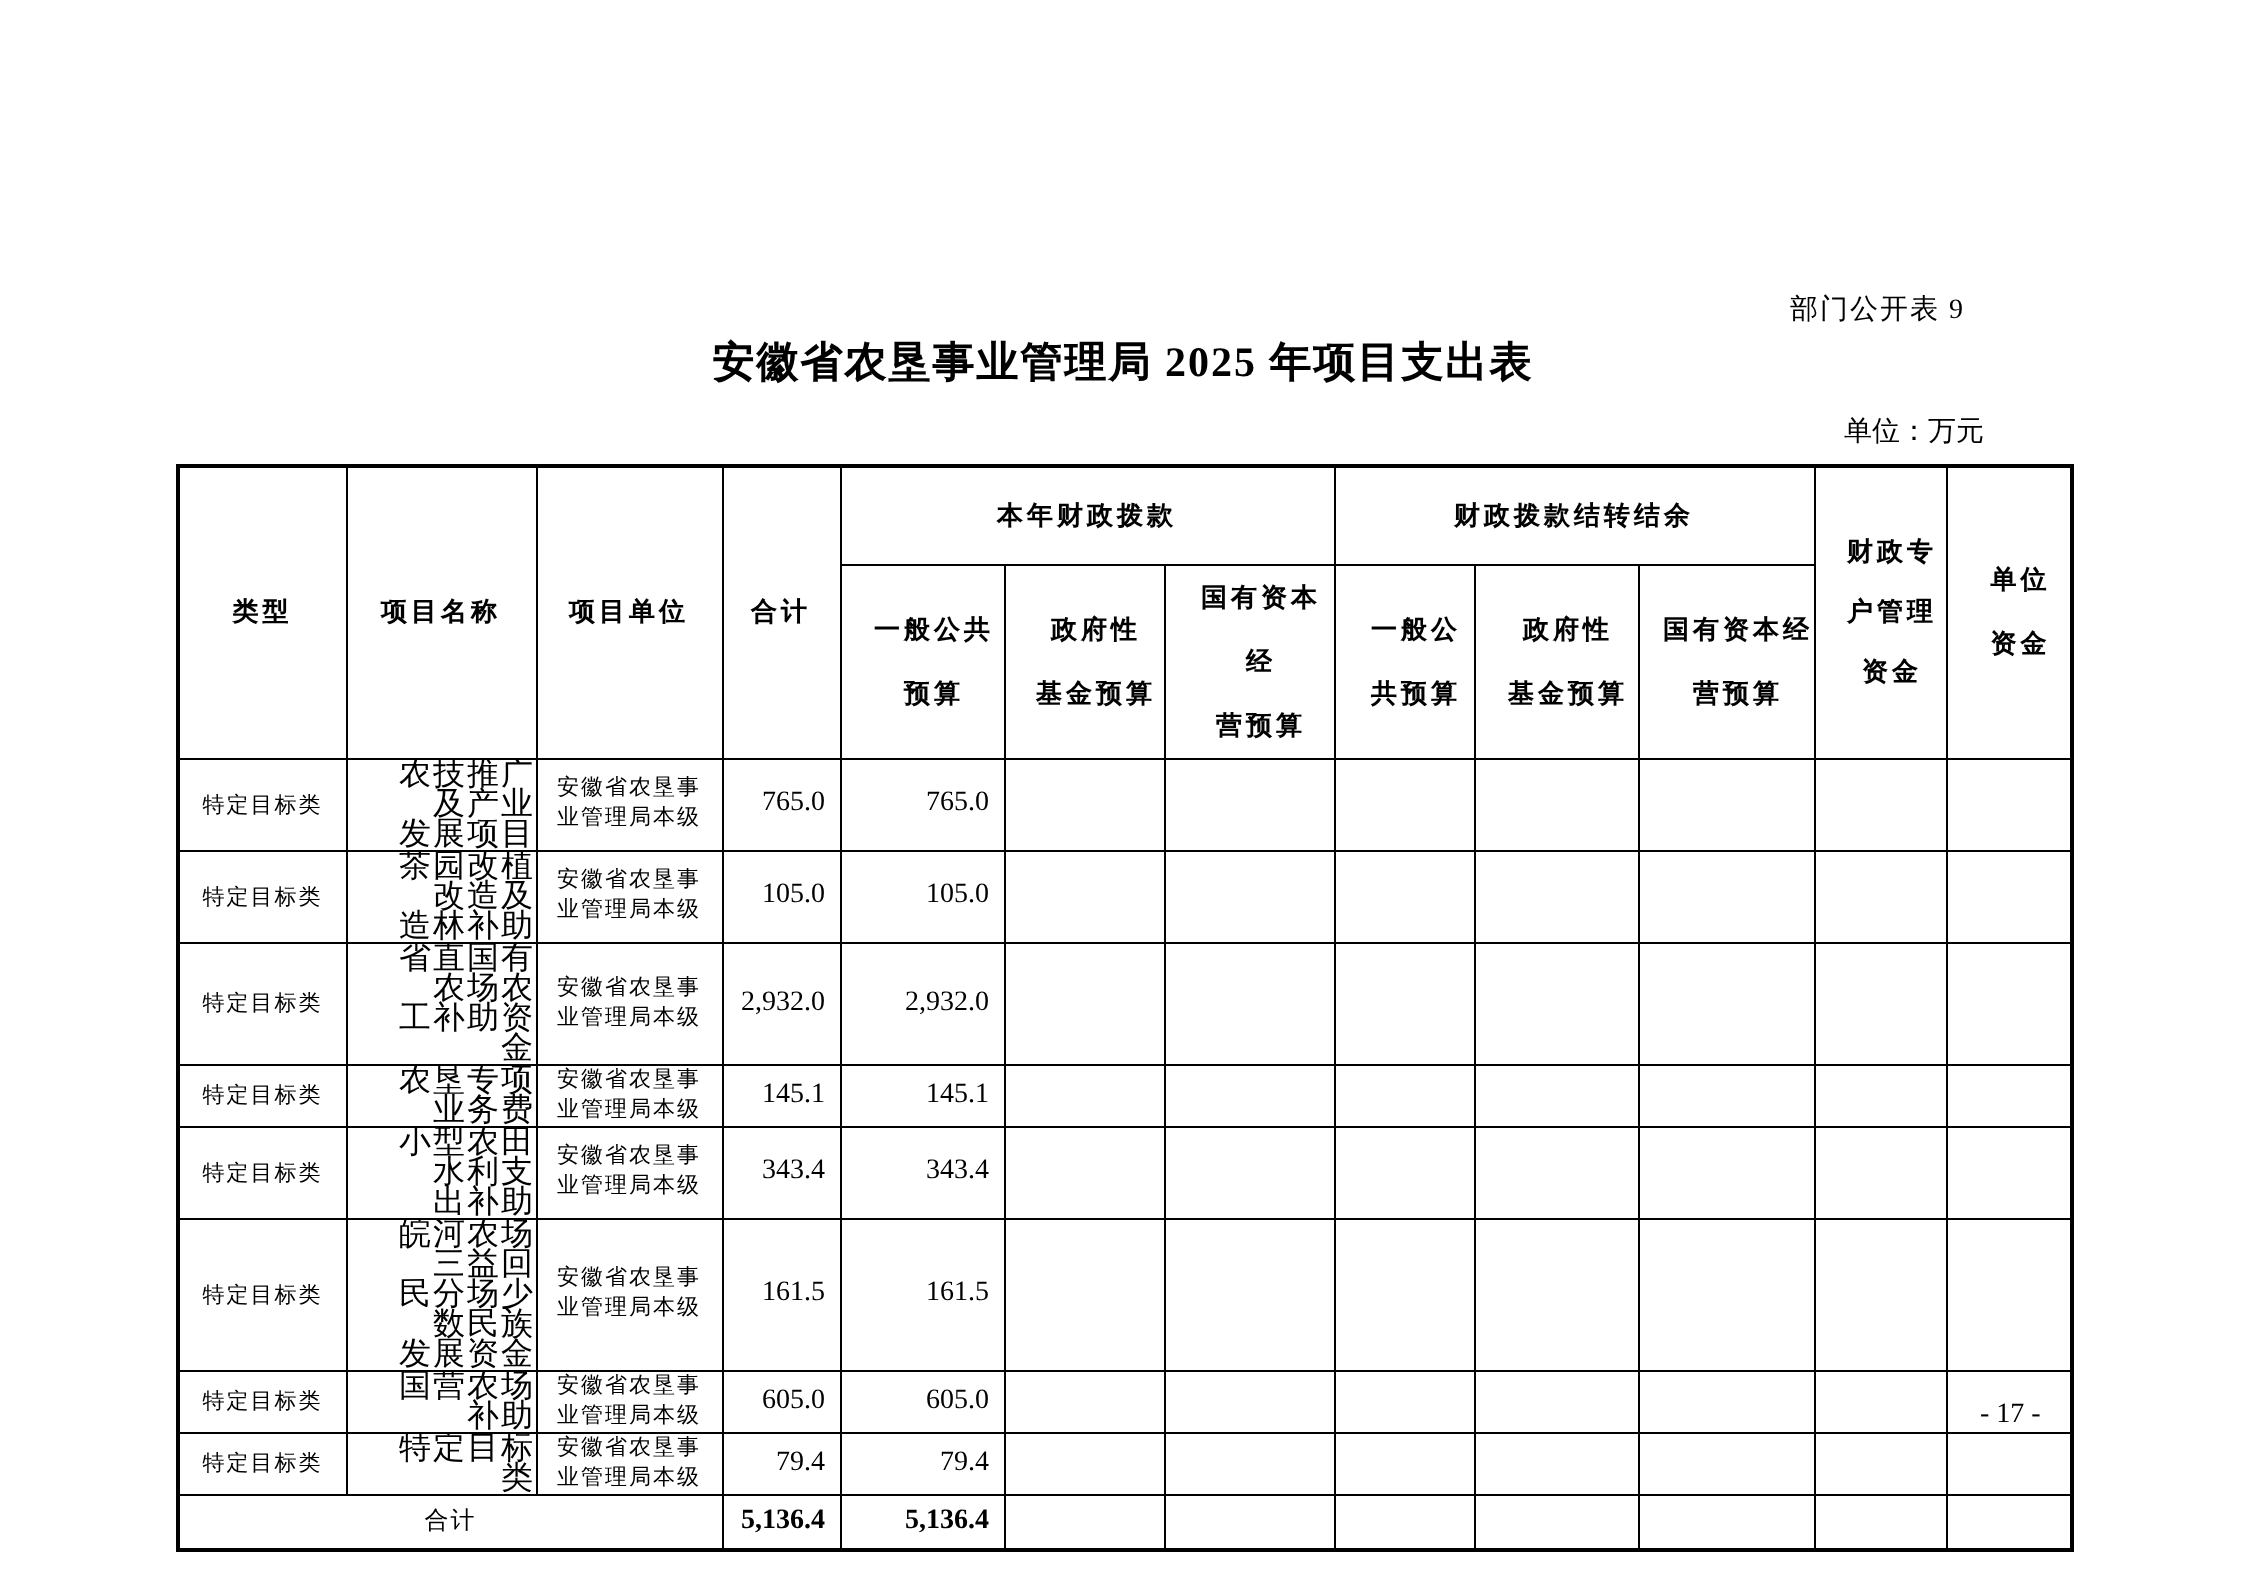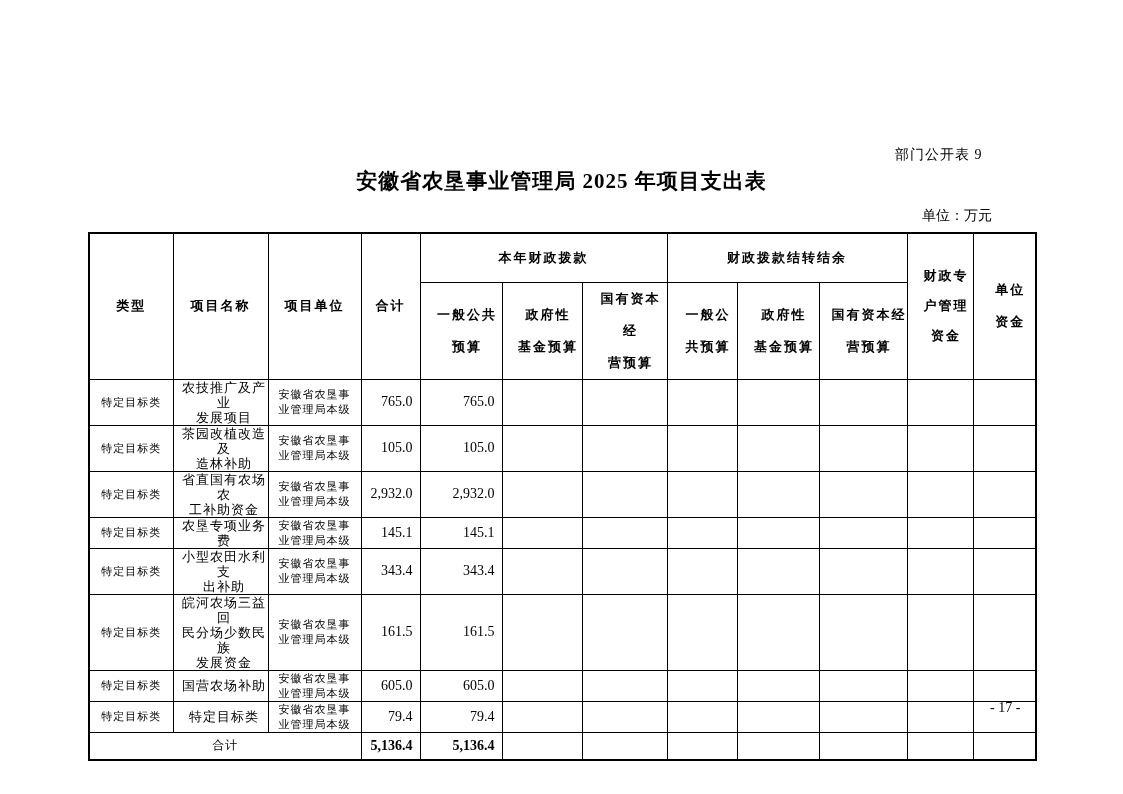--- a/index.html
+++ b/index.html
@@ -51,22 +51,22 @@
   }
   tr.h-group { height: 49px; }
   tr.h-sub   { height: 79px; }
   tr.h-sub th, th.tall2, th.tall3 { line-height: 32px; padding-left: 12px; }
   th.tall3 { line-height: 30px; }
 
   td.c-type {
     font-size: 11px; letter-spacing: 1px; text-align: center;
   }
   td.c-name {
-    font-size: 13px; letter-spacing: 1px; text-align: center;
-    padding-left: 7px; white-space: pre-line; line-height: 15px;
+    font-size: 16px; letter-spacing: 1px; text-align: right;
+    padding-left: 22px; white-space: pre-line; line-height: 15px;
   }
   td.c-unit {
     font-size: 11px; letter-spacing: 1px; text-align: center;
     white-space: pre-line; line-height: 15px;
   }
   td.c-num {
     font-size: 14px; text-align: right; padding-right: 7px;
   }
   tr.total-row td.c-num { font-weight: bold; margin-top: 12px; }
   td.c-total-label {

